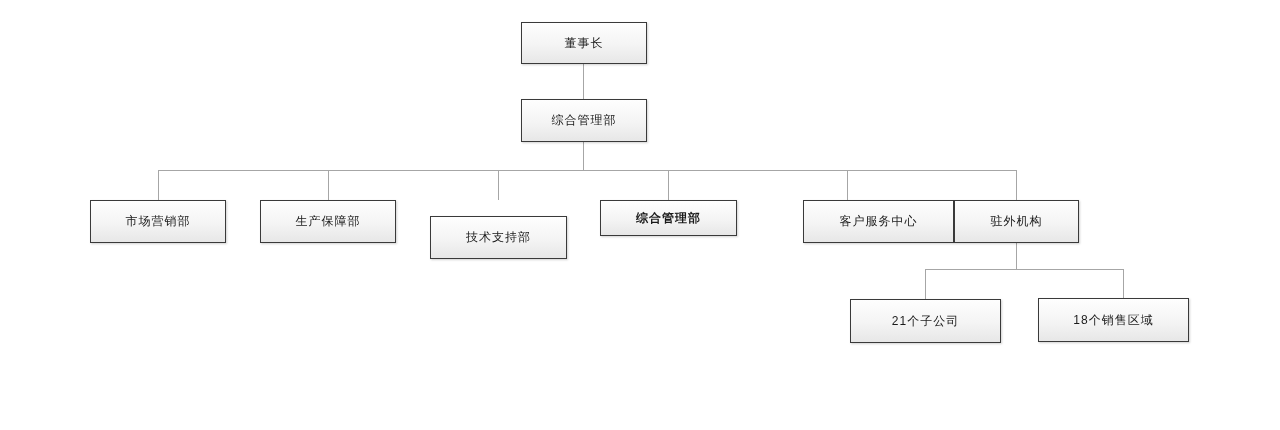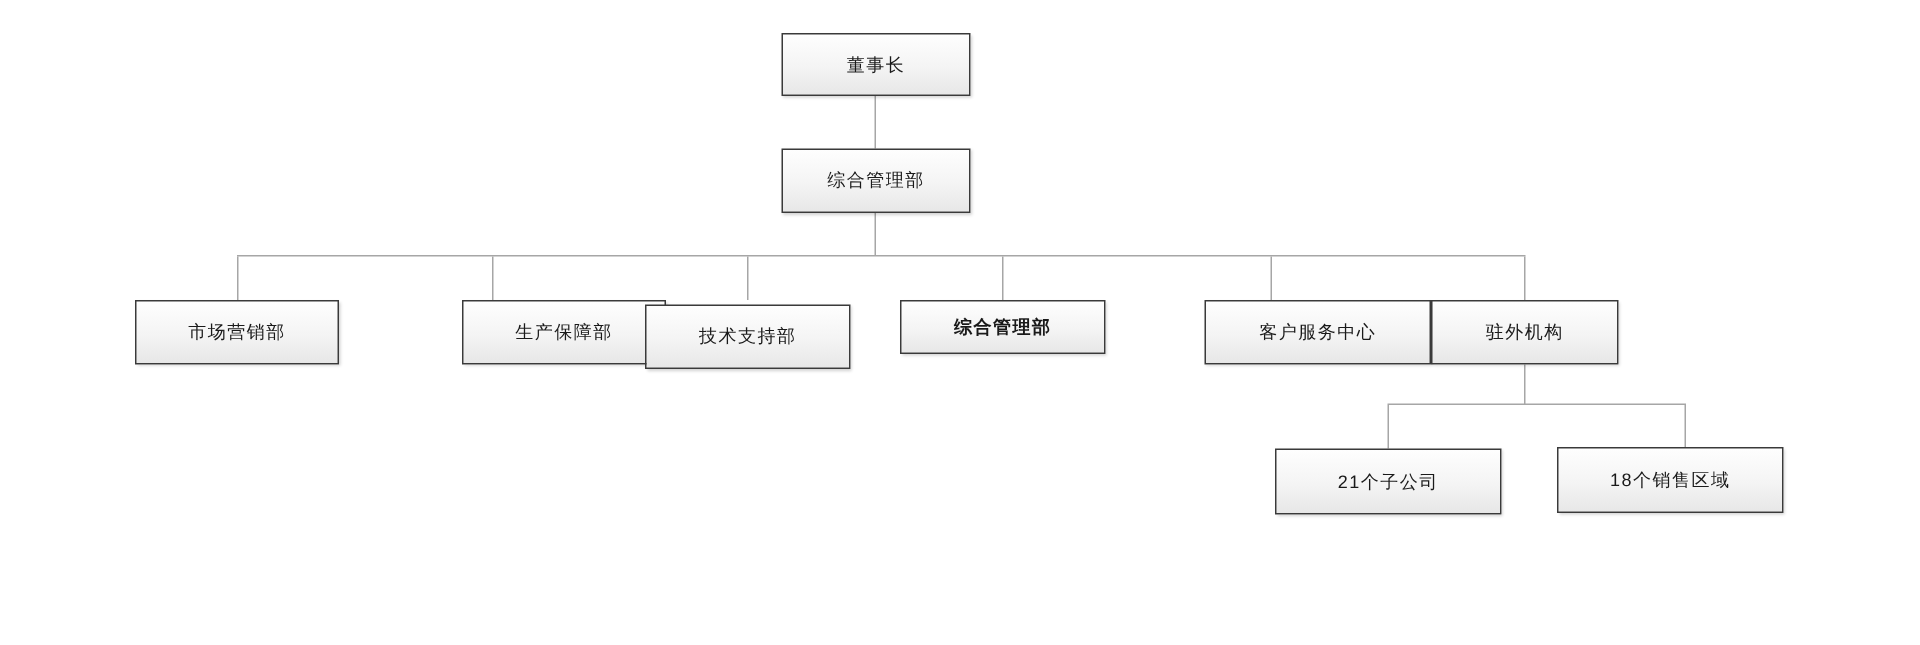--- a/index.html
+++ b/index.html
@@ -61,24 +61,24 @@
     <span>董事长</span>
   </div>
 
   <div class="node" style="left:521px; top:99px; width:126px; height:43px;">
     <span>综合管理部</span>
   </div>
 
   <div class="node" style="left:90px; top:200px; width:136px; height:43px;">
     <span>市场营销部</span>
   </div>
-  <div class="node" style="left:260px; top:200px; width:136px; height:43px;margin-left:48px;">
+  <div class="node" style="left:260px; top:200px; width:136px; height:43px;">
     <span>生产保障部</span>
   </div>
-  <div class="node" style="left:430px; top:203px; width:137px; height:43px;">
+  <div class="node" style="left:430px; top:216px; width:137px; height:43px;">
     <span>技术支持部</span>
   </div>
   <div class="node" style="left:600px; top:200px; width:137px; height:36px;font-weight:bold;">
     <span>综合管理部</span>
   </div>
   <div class="node" style="left:771px; top:200px; width:151px; height:43px;margin-left:32px;">
     <span>客户服务中心</span>
   </div>
   <div class="node" style="left:954px; top:200px; width:125px; height:43px;">
     <span>驻外机构</span>

